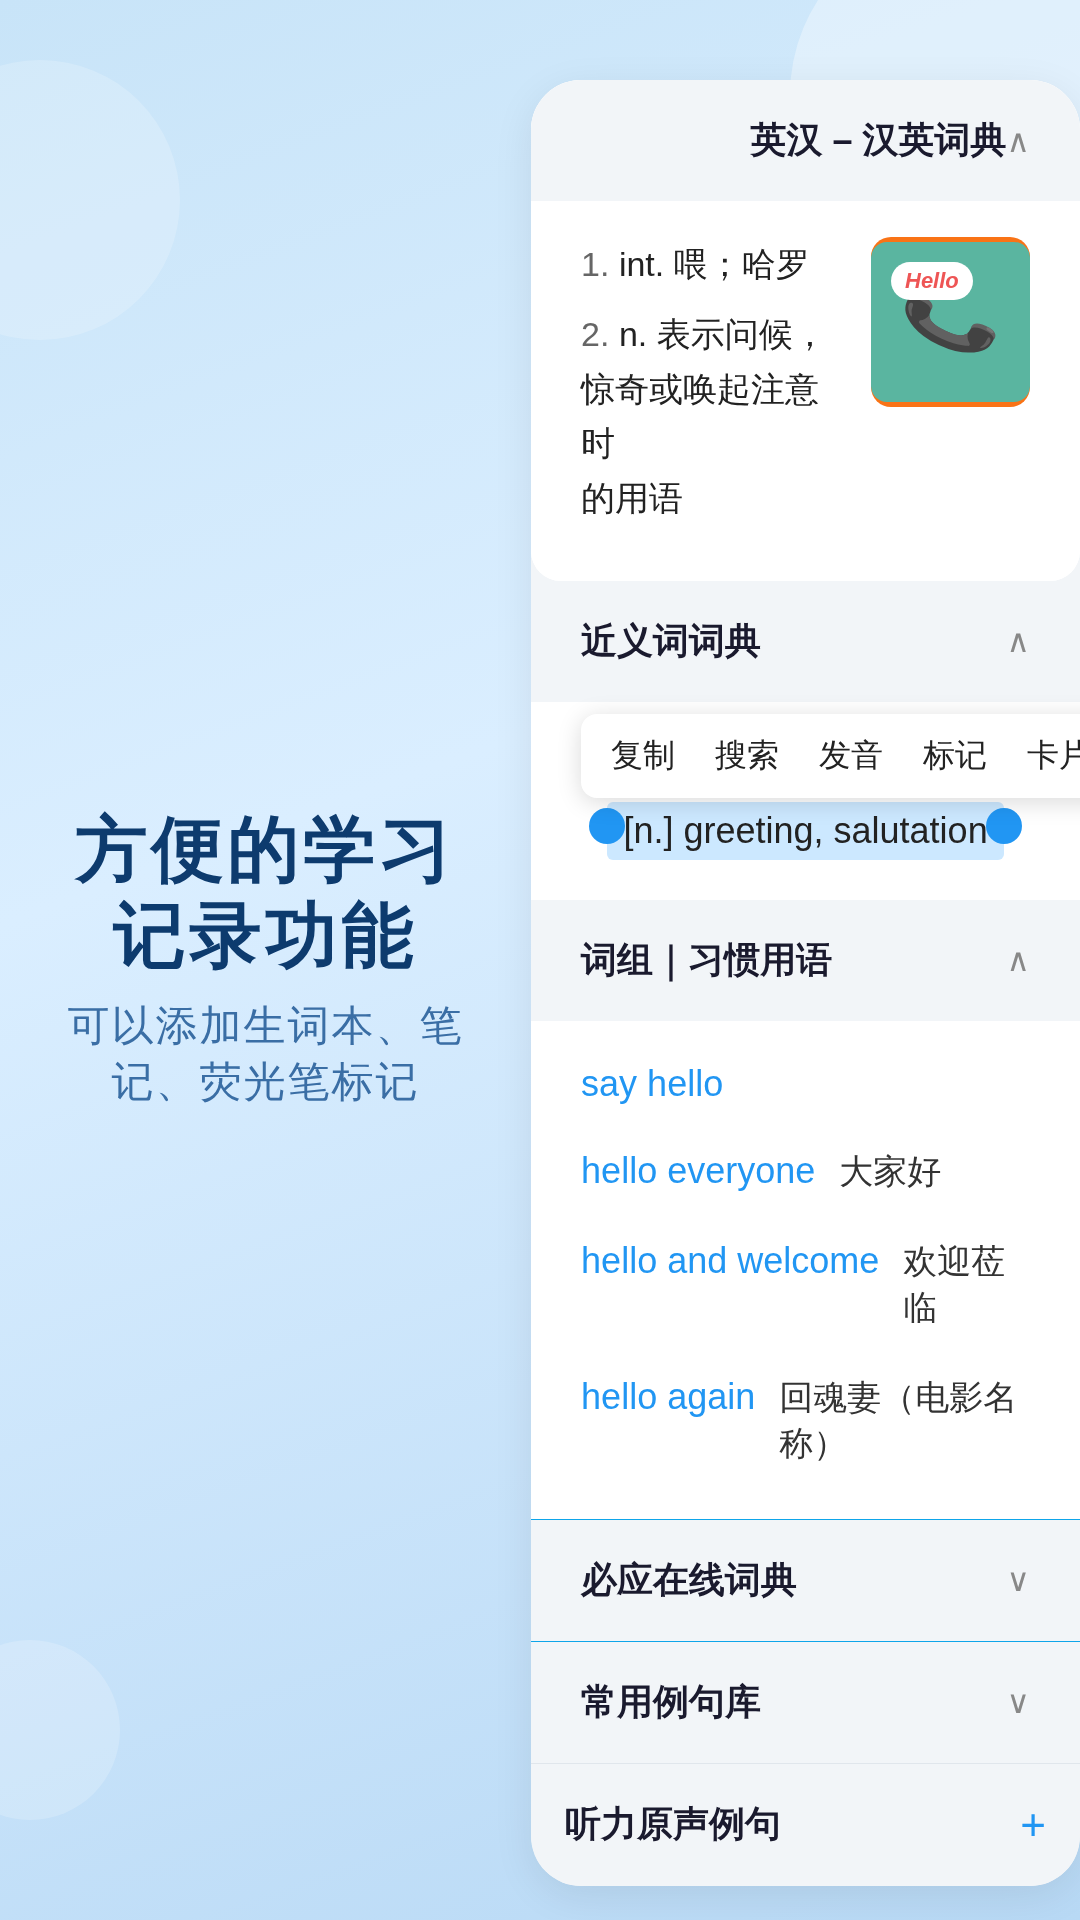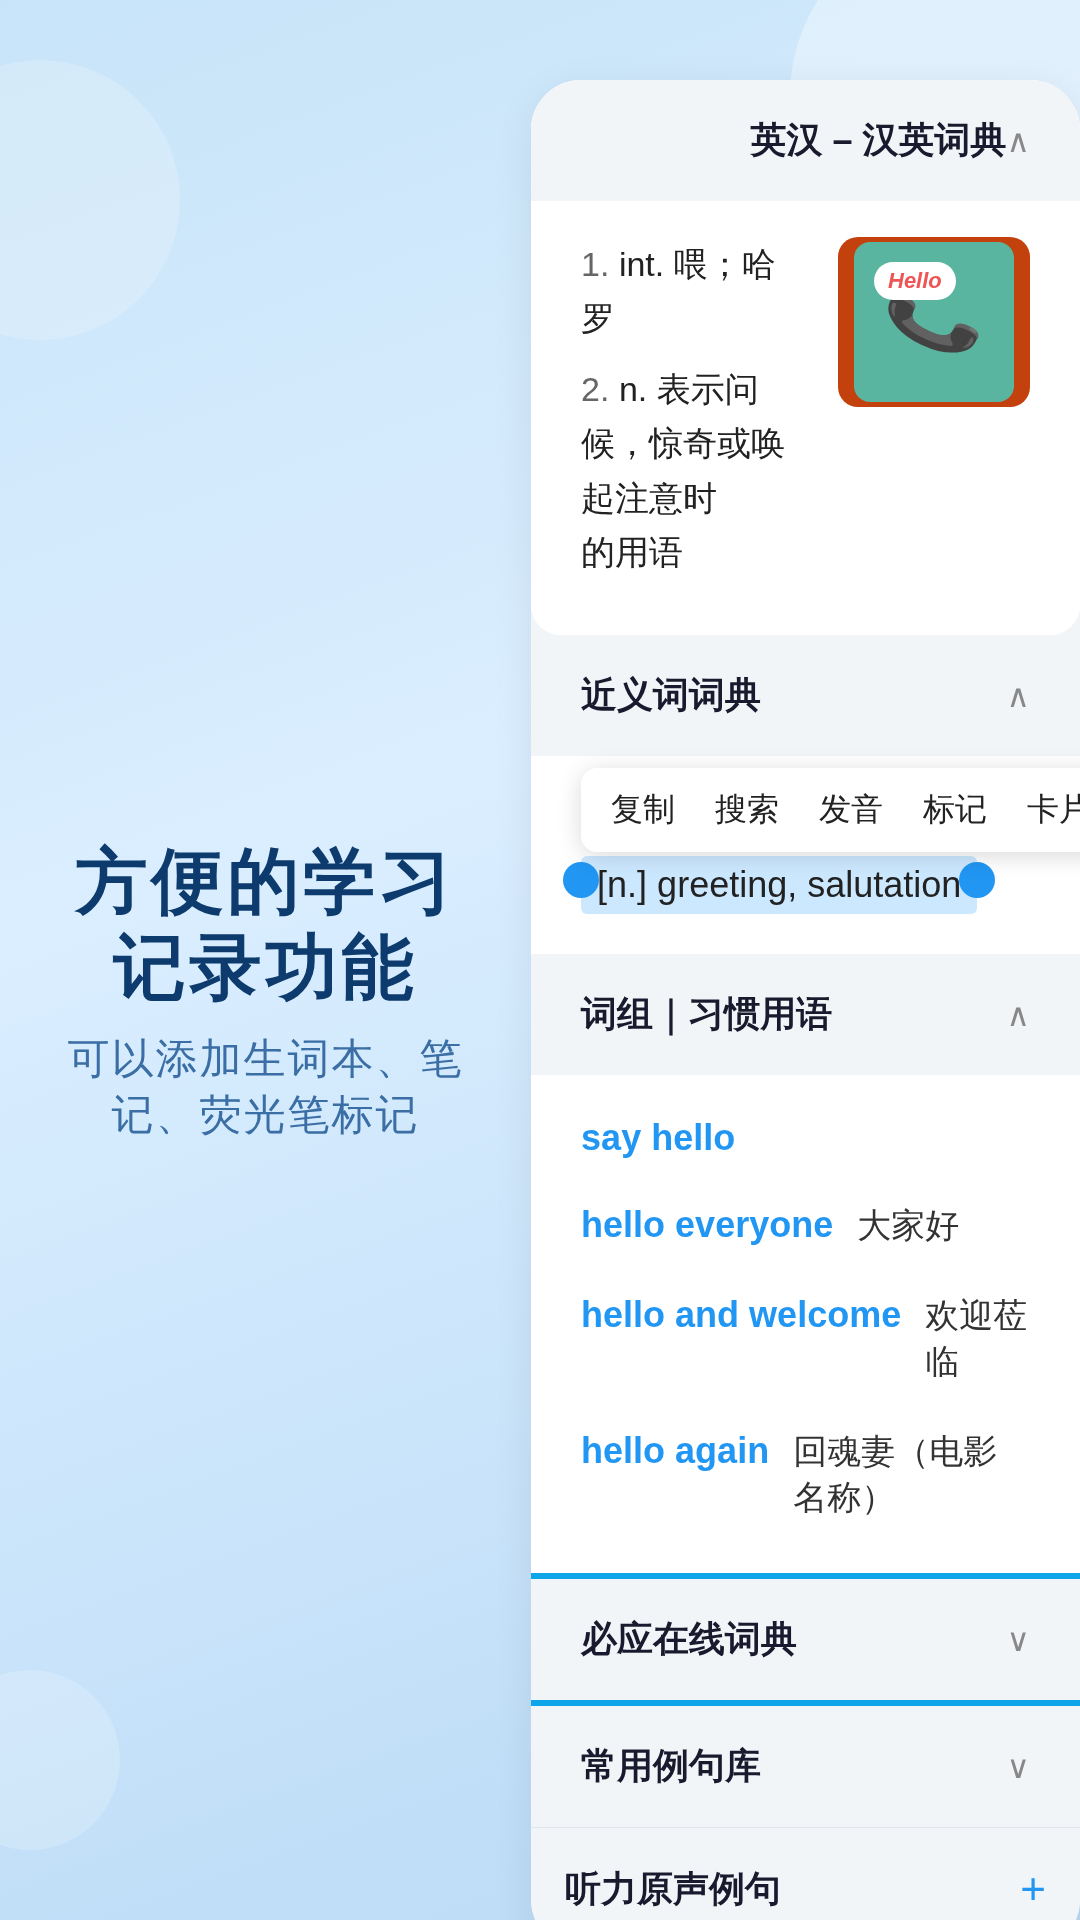--- a/index.html
+++ b/index.html
@@ -135,27 +135,26 @@
       color: #222;
       line-height: 1.6;
       margin-bottom: 16px;
     }
 
     .dict-def-item span.num {
       color: #666;
     }
 
     .hello-image {
-      width: 192px;
+      width: 159px;
       height: 170px;
       border-radius: 20px;
-      background: #c2410c;
-      display: flex;
-      align-items: center;
-      justify-content: center;
+      background: #f97316;
+      display: flex;
+      align-items: center;
       flex-shrink: 0;
       overflow: hidden;
       position: relative;
     }
 
     
     .tel-wrapper {
       position: relative;
       width: 160px;
       height: 160px;
@@ -182,20 +181,21 @@
       font-size: 22px;
       color: #e55;
       font-style: italic;
       font-weight: bold;
     }
 
     
     .synonyms-section {
       background: #fdba74;
       position: relative;
+      text-align: center;
     }
 
     .synonyms-header {
       display: flex;
       align-items: center;
       justify-content: space-between;
       padding: 36px 50px;
       background: #f2f5f8;
     }
 
@@ -288,38 +288,38 @@
     .phrase-item {
       display: flex;
       align-items: baseline;
       gap: 24px;
       padding: 22px 0;
       border-bottom: none;
     }
 
     .phrase-english {
       font-size: 36px;
-      font-weight: 700;
+      font-weight: 400;
       color: #2196F3;
       flex-shrink: 0;
     }
 
     .phrase-chinese {
       font-size: 34px;
       color: #333;
     }
 
     
     .collapsed-section {
       background: #f2f5f8;
       padding: 36px 50px;
       display: flex;
       align-items: center;
       justify-content: space-between;
-      border-top: 6px solid #0ea5e9;
+      border-top: 1px solid #0ea5e9;
     }
 
     .collapsed-section:last-child {
       border-radius: 0 0 50px 50px;
     }
 
     .chevron-down {
       color: #888;
       font-size: 32px;
     }

